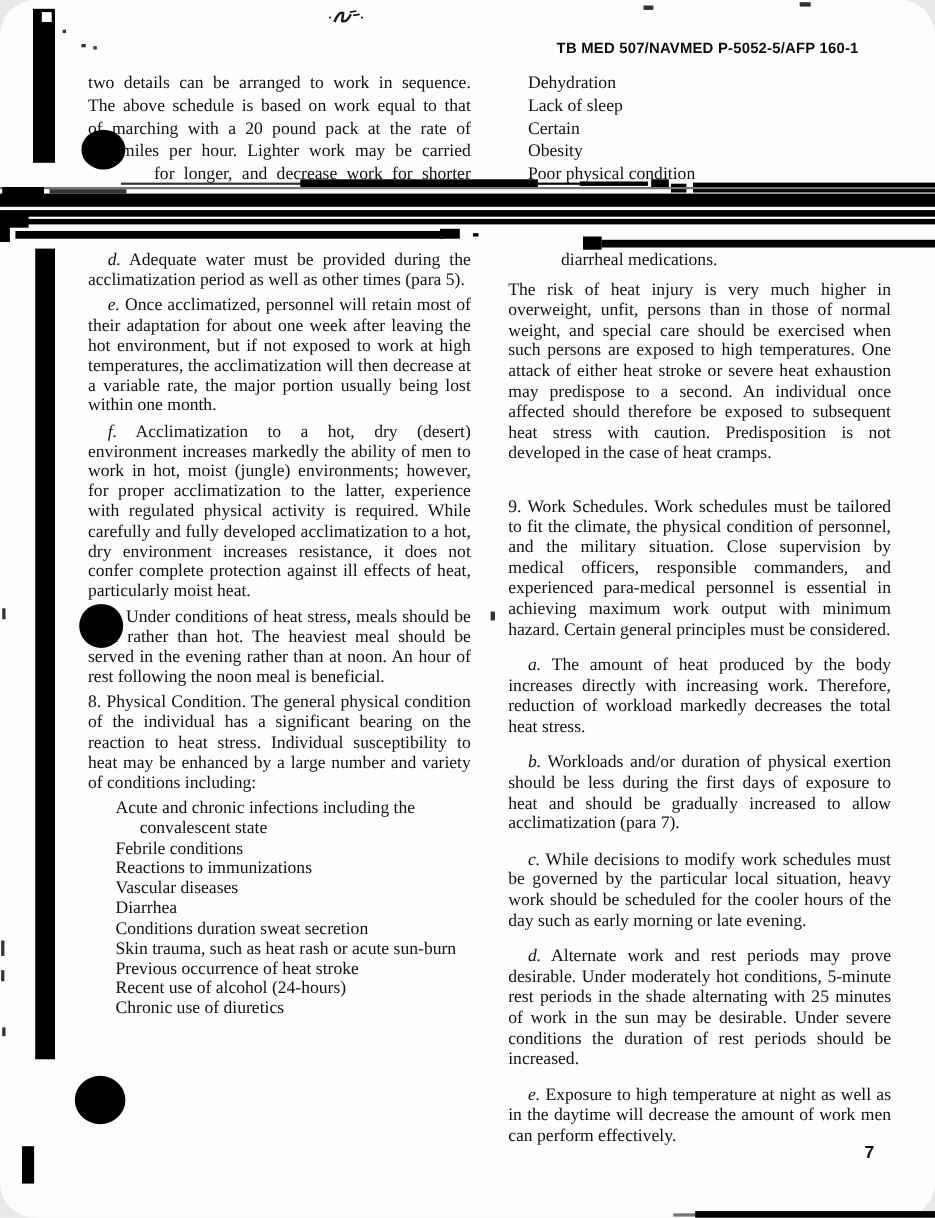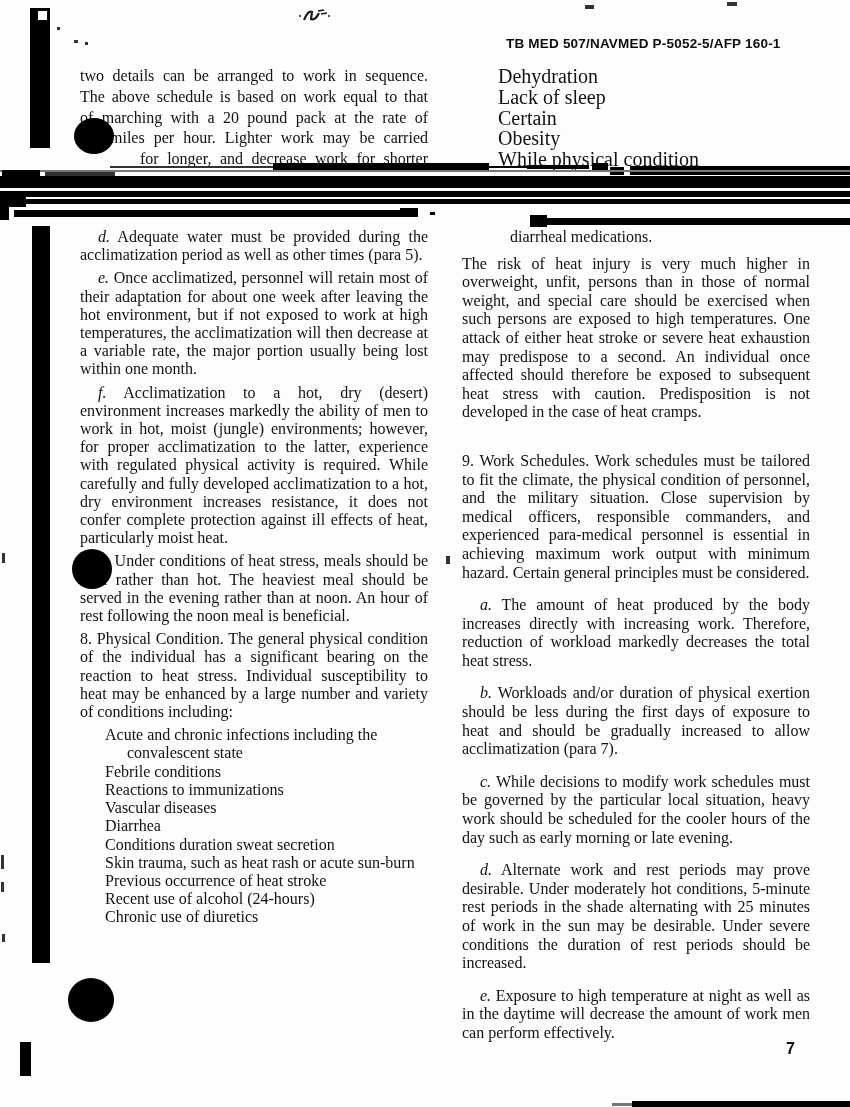--- a/index.html
+++ b/index.html
@@ -1,28 +1,28 @@
 <!DOCTYPE html>
 <html><head>
 <meta charset="utf-8">
 <style>
   html,body{margin:0;padding:0;}
   body{width:850px;height:1107px;overflow:hidden;background:#e9e9e9;}
   .page{position:relative;width:850px;height:1107px;background:#fdfdfd;
-        font-family:"Liberation Serif",serif;color:#111;}
+        font-family:"Liberation Serif",serif;color:#111;border-radius:32px;}
   
   .doc-header{position:absolute;left:506px;top:36px;width:304px;
         font-family:"Liberation Sans",sans-serif;font-weight:bold;
         font-size:13.5px;letter-spacing:.2px;white-space:nowrap;color:#0d0d0d;}
   
   .tl-block{position:absolute;left:80px;top:66px;width:348px;font-size:16px;}
   .tl-line{line-height:20.8px;text-align:justify;text-align-last:justify;white-space:nowrap;}
   .tl-line.pad1{padding-left:30px;}
   .tl-line.pad2{padding-left:60px;}
-  .tr-list{position:absolute;left:498px;top:66px;font-size:20px;}
+  .tr-list{position:absolute;left:480px;top:66px;font-size:16px;}
   .tr-item{line-height:20.8px;}
   
   .col{position:absolute;top:228px;width:348px;font-size:16px;line-height:18.2px;
        text-align:justify;}
   .col-left{left:80px;}
   .col-right{left:462px;line-height:18.6px;}
   .para{margin:0 0 5px 0;}
   .col-right .para{margin-bottom:14px;}
   .para.lettered{text-indent:18px;}
   .gap-big{margin-top:30px;}
@@ -54,21 +54,21 @@
     <div class="tl-line">of marching with a 20 pound pack at the rate of</div>
     <div class="tl-line pad1">miles per hour. Lighter work may be carried</div>
     <div class="tl-line pad2">for longer, and decrease work for shorter</div>
   </div>
 
   <div class="tr-list">
     <div class="tr-item">Dehydration</div>
     <div class="tr-item">Lack of sleep</div>
     <div class="tr-item">Certain</div>
     <div class="tr-item">Obesity</div>
-    <div class="tr-item">While physical condition</div>
+    <div class="tr-item">Poor physical condition</div>
   </div>
 
   <div class="col col-left">
     <p class="para lettered"><span class="plabel">d.</span> <span class="ptext">Adequate water must be provided during the acclimatization period as well as other times (para 5).</span></p>
     <p class="para lettered"><span class="plabel">e.</span> <span class="ptext">Once acclimatized, personnel will retain most of their adaptation for about one week after leaving the hot environment, but if not exposed to work at high temperatures, the acclimatization will then decrease at a variable rate, the major portion usually being lost within one month.</span></p>
     <p class="para lettered"><span class="plabel">f.</span> <span class="ptext">Acclimatization to a hot, dry (desert) environment increases markedly the ability of men to work in hot, moist (jungle) environments; however, for proper acclimatization to the latter, experience with regulated physical activity is required. While carefully and fully developed acclimatization to a hot, dry environment increases resistance, it does not confer complete protection against ill effects of heat, particularly moist heat.</span></p>
     <p class="para lettered"><span class="plabel">g.</span> <span class="ptext">Under conditions of heat stress, meals should be cool rather than hot. The heaviest meal should be served in the evening rather than at noon. An hour of rest following the noon meal is beneficial.</span></p>
     <p class="para"><span class="pnum">8.</span> <span class="ptitle">Physical Condition.</span> <span class="ptext">The general physical condition of the individual has a significant bearing on the reaction to heat stress. Individual susceptibility to heat may be enhanced by a large number and variety of conditions including:</span></p>
     <div class="cond-list">
       <div class="cond-item">Acute and chronic infections including the convalescent state</div>

